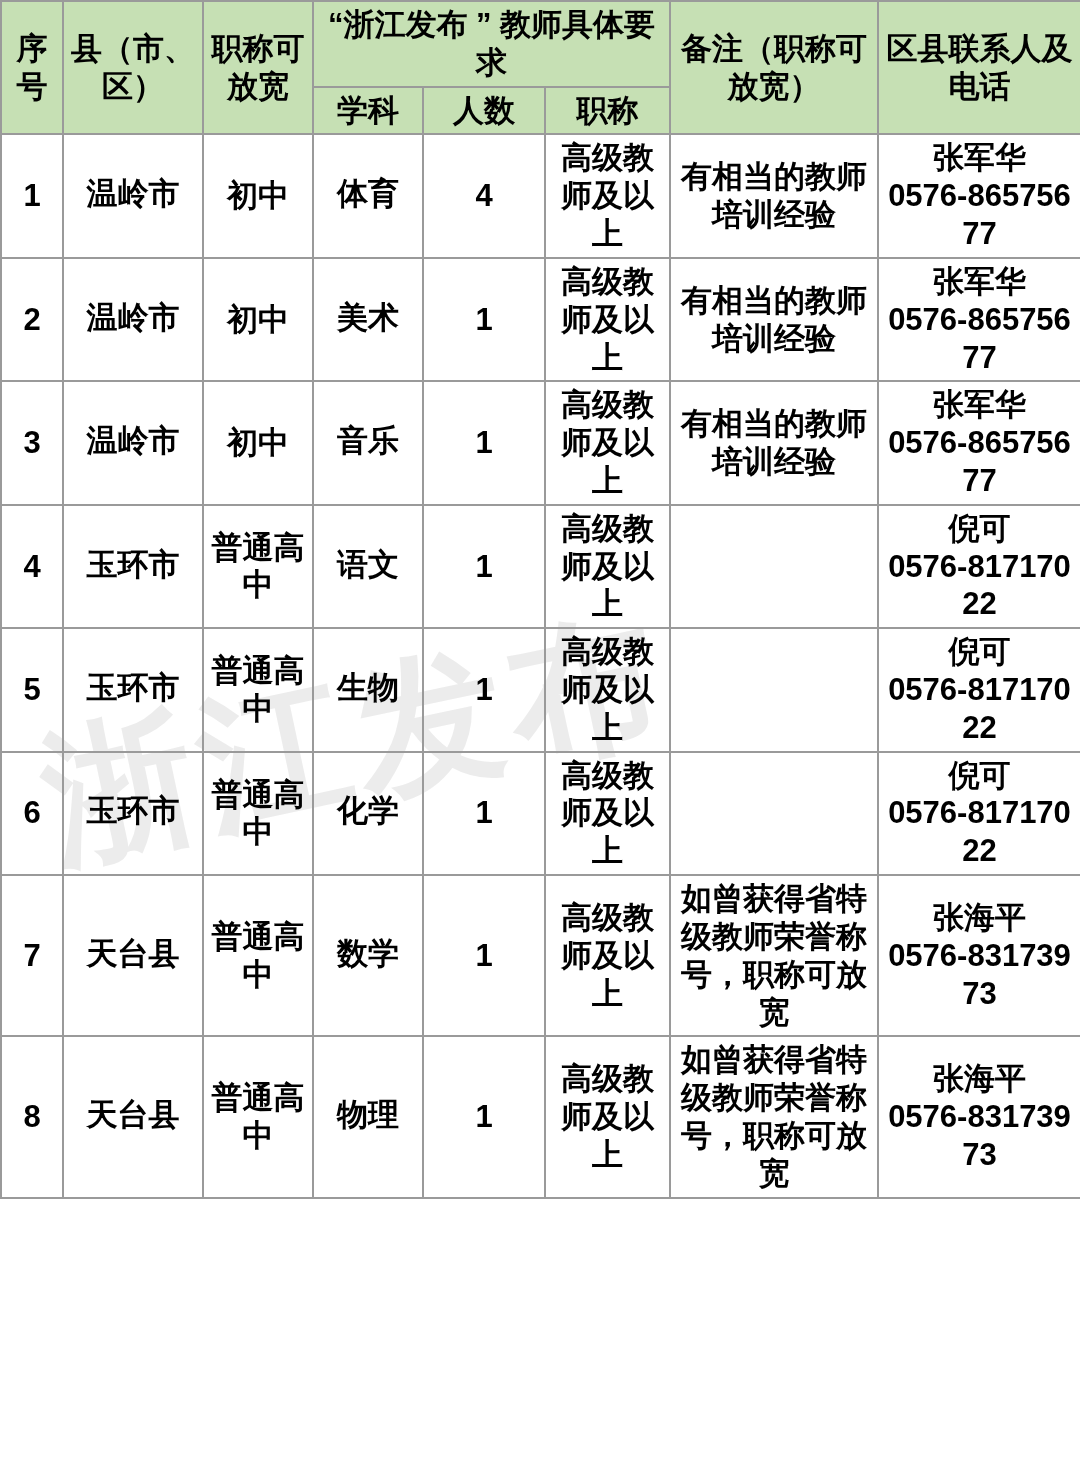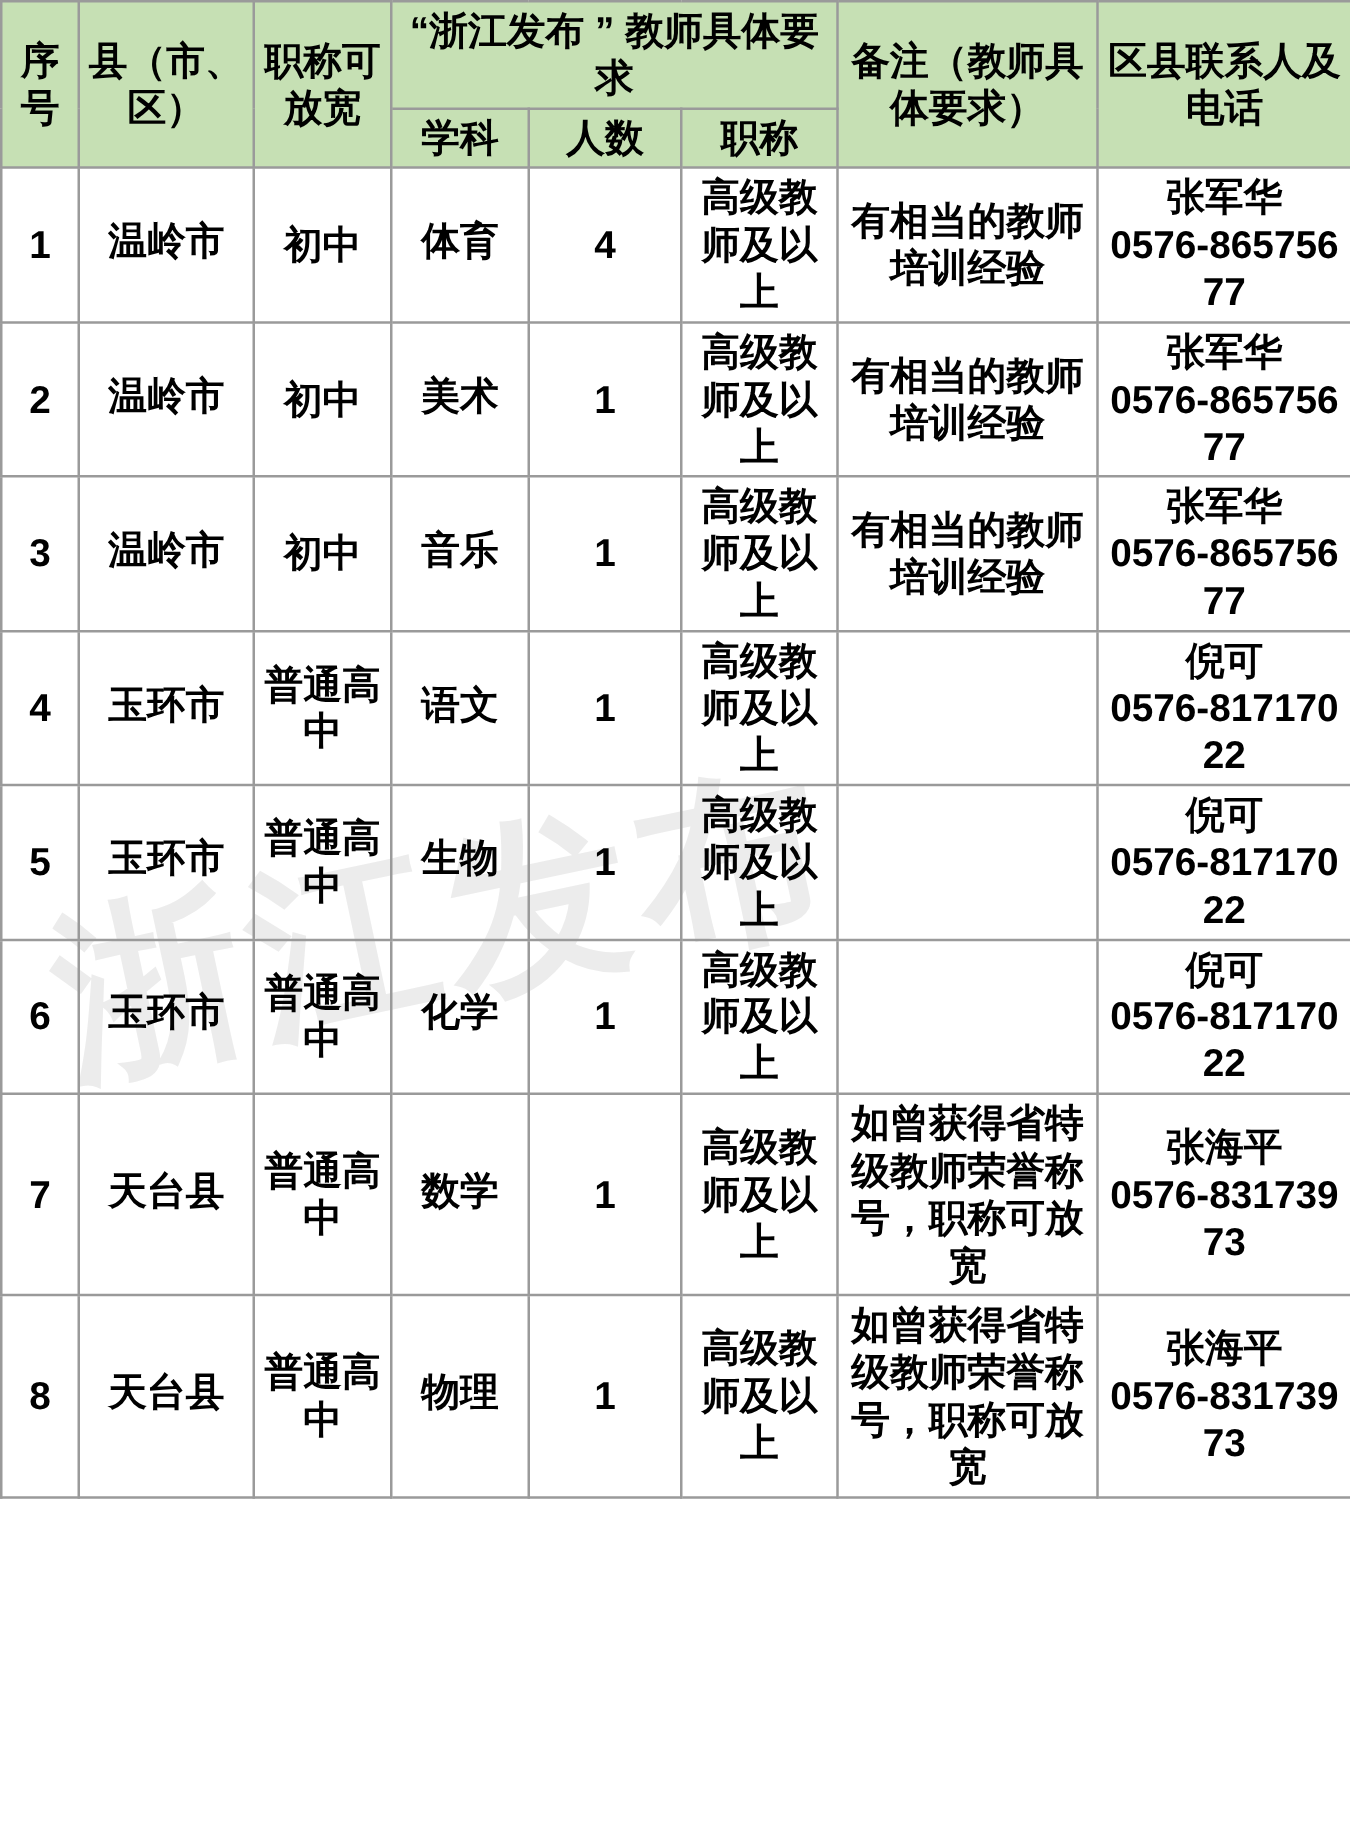--- a/index.html
+++ b/index.html
@@ -95,21 +95,21 @@
       <col class="col-title">
       <col class="col-note">
       <col class="col-contact">
     </colgroup>
     <thead>
       <tr>
         <th class="h-top" rowspan="2">序号</th>
         <th class="h-top" rowspan="2">县（市、区）</th>
         <th class="h-top" rowspan="2">职称可放宽</th>
         <th class="h-top" colspan="3">“浙江发布 ” 教师具体要求</th>
-        <th class="h-top" rowspan="2">备注（教师具体要求）</th>
+        <th class="h-top" rowspan="2">备注（职称可放宽）</th>
         <th class="h-top" rowspan="2">区县联系人及电话</th>
       </tr>
       <tr>
         <th class="h-sub">学科</th>
         <th class="h-sub">人数</th>
         <th class="h-sub">职称</th>
       </tr>
     </thead>
     <tbody>
       <tr>

